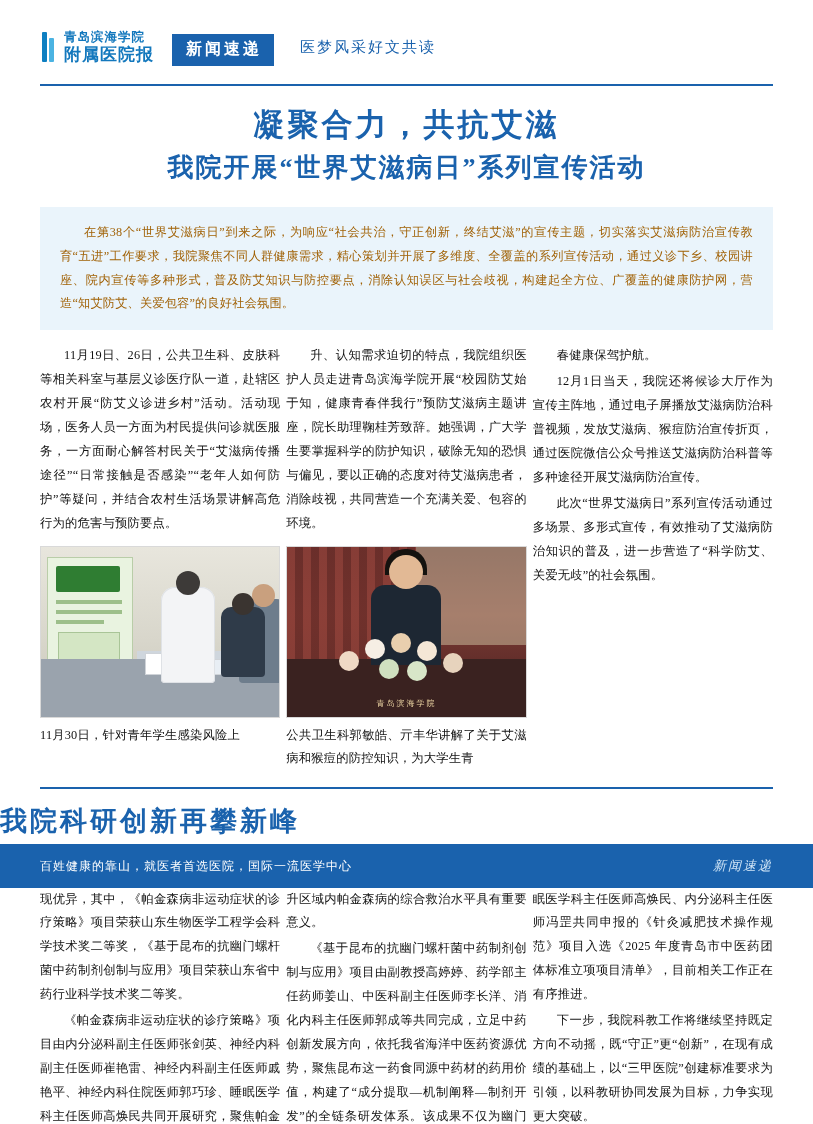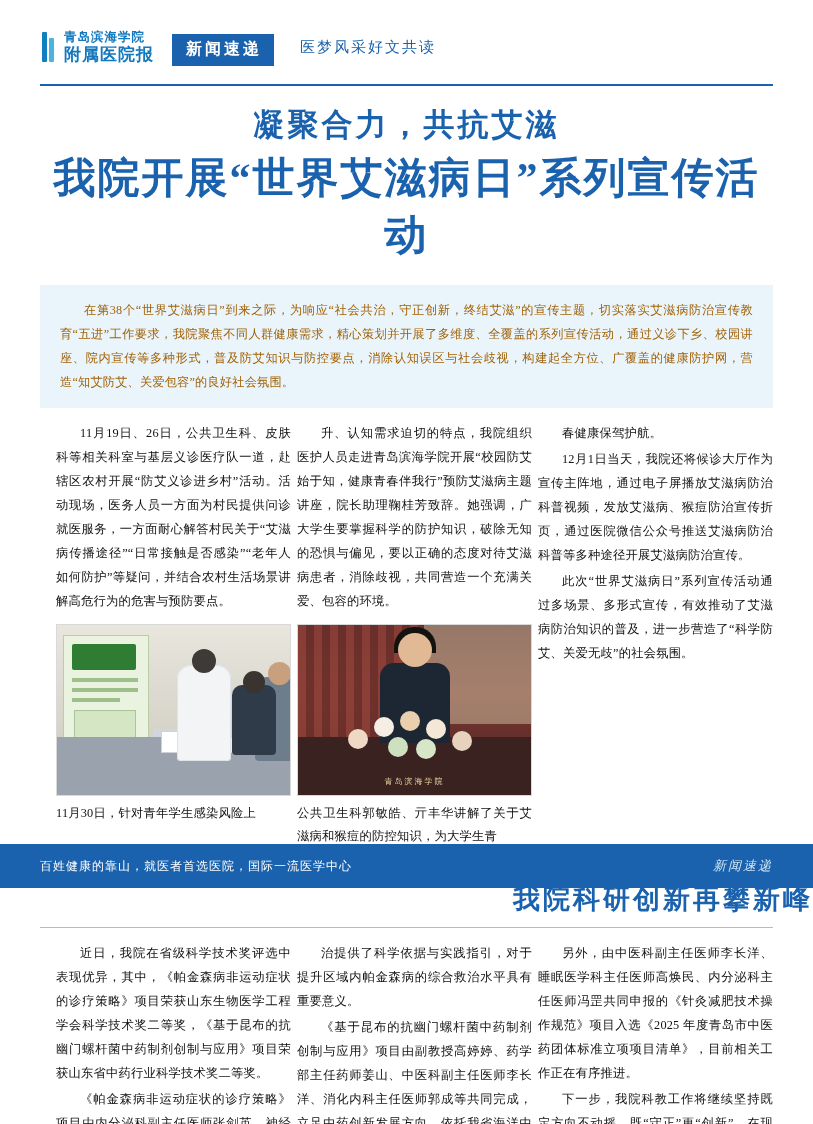--- a/index.html
+++ b/index.html
@@ -100,21 +100,21 @@
     color: #1a62ad;
     padding: 18px 40px 8px 40px;
   }
   .headline .h1 {
     font-size: 31px;
     font-weight: bold;
     letter-spacing: 3px;
     line-height: 1.35;
   }
   .headline .h2 {
-    font-size: 42px;
+    font-size: 26px;
     font-weight: bold;
     letter-spacing: 2px;
     line-height: 1.35;
     margin-top: 4px;
   }
 
   
   .lead-box {
     margin: 14px 40px 0 40px;
     background: #eaf4fb;
@@ -122,21 +122,21 @@
     font-size: 12.2px;
     line-height: 1.95;
     color: #a16207;
     text-align: justify;
     text-indent: 24px;
     letter-spacing: 0.2px;
   }
 
   
   .cols {
-    margin: 14px 40px 0 56px;
+    margin: 14px 40px 0 40px;
     display: flex;
     gap: 6px;
   }
   .col {
     flex: 1 1 0;
     min-width: 0;
   }
   .col p {
     margin: 0 0 0 0;
     font-size: 12.3px;
@@ -224,21 +224,21 @@
     position:absolute; bottom:8px; left:50%; transform:translateX(-50%);
     font-size:8px; color:#f0d9a6; letter-spacing:2px; white-space:nowrap;
   }
 
   
   .article-divider {
     margin: 16px 40px 0 40px;
     border-top: 2px solid #1a62ad;
   }
   .headline2 {
-    text-align: right;
+    text-align: left;
     color: #1a62ad;
     font-size: 27px;
     font-weight: bold;
     letter-spacing: 3px;
     padding: 14px 0 10px 0;
   }
   .divider-thin {
     margin: 0 40px 0 40px;
     border-top: 1px solid #9dc2e0;
   }

